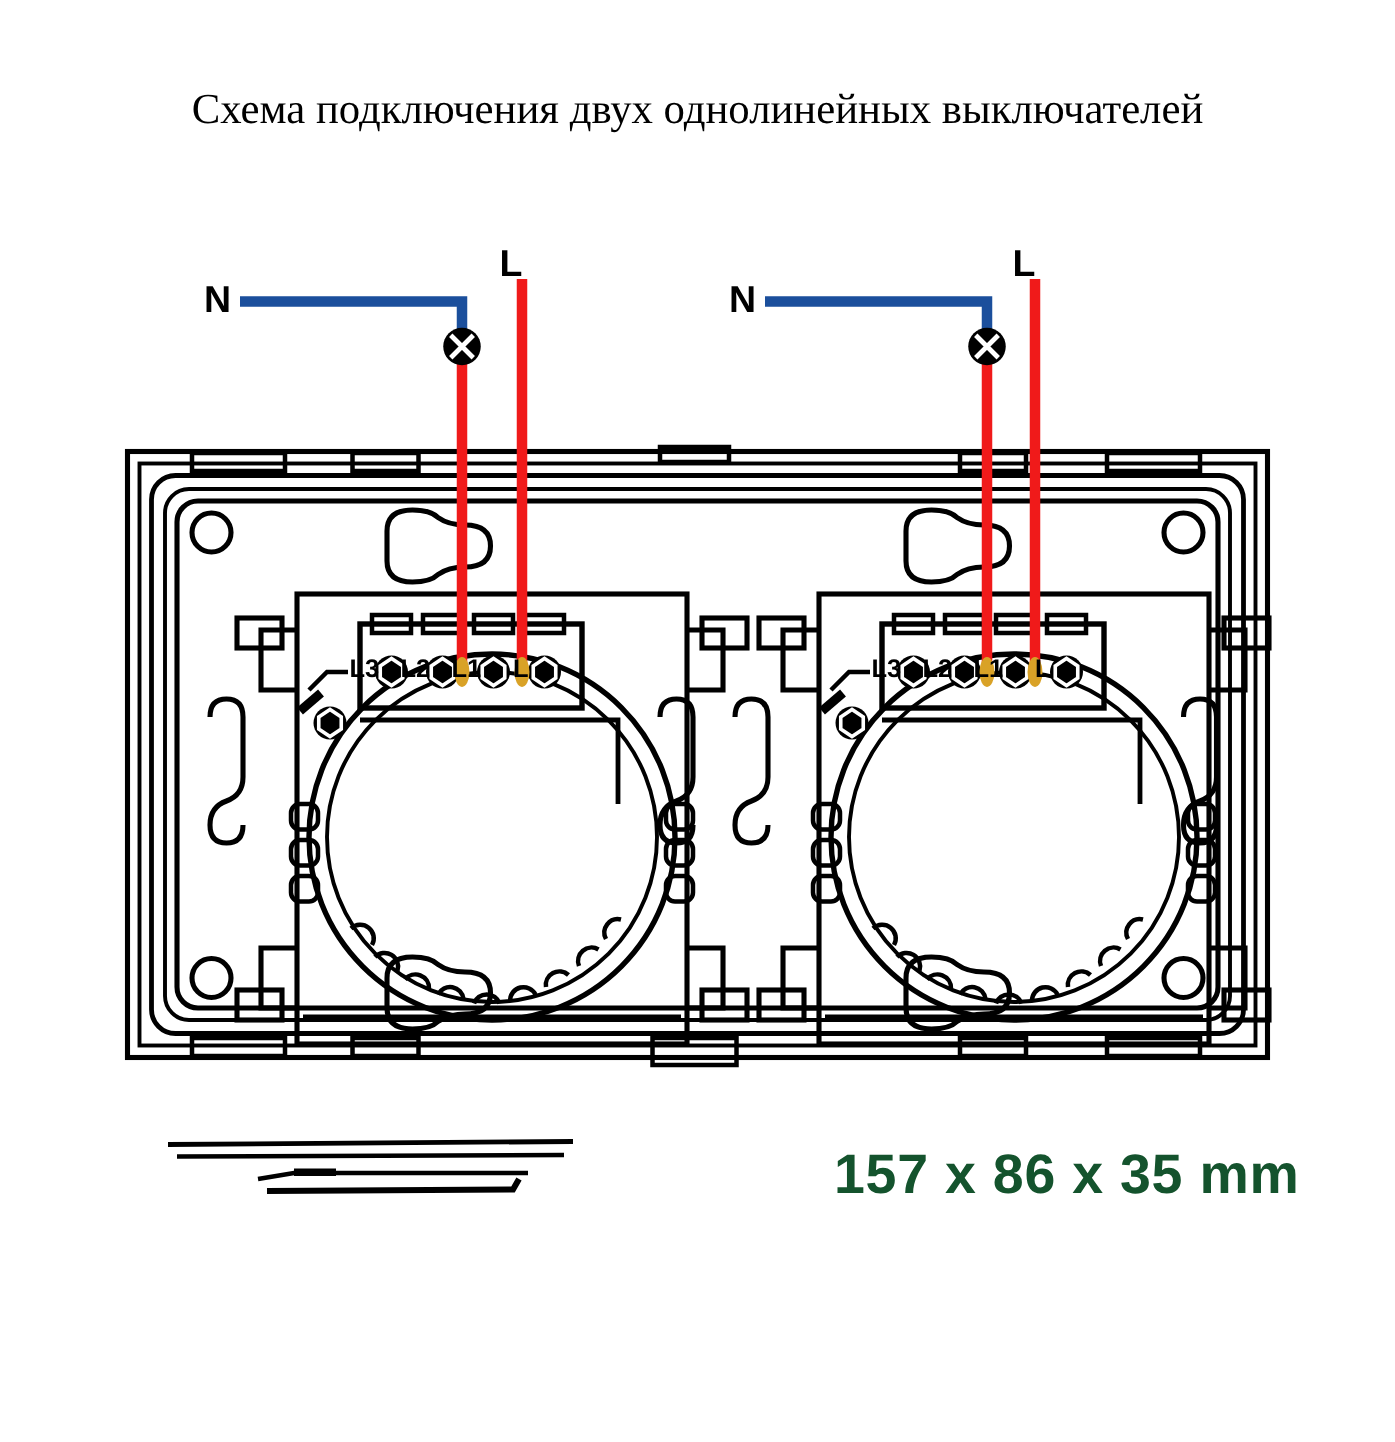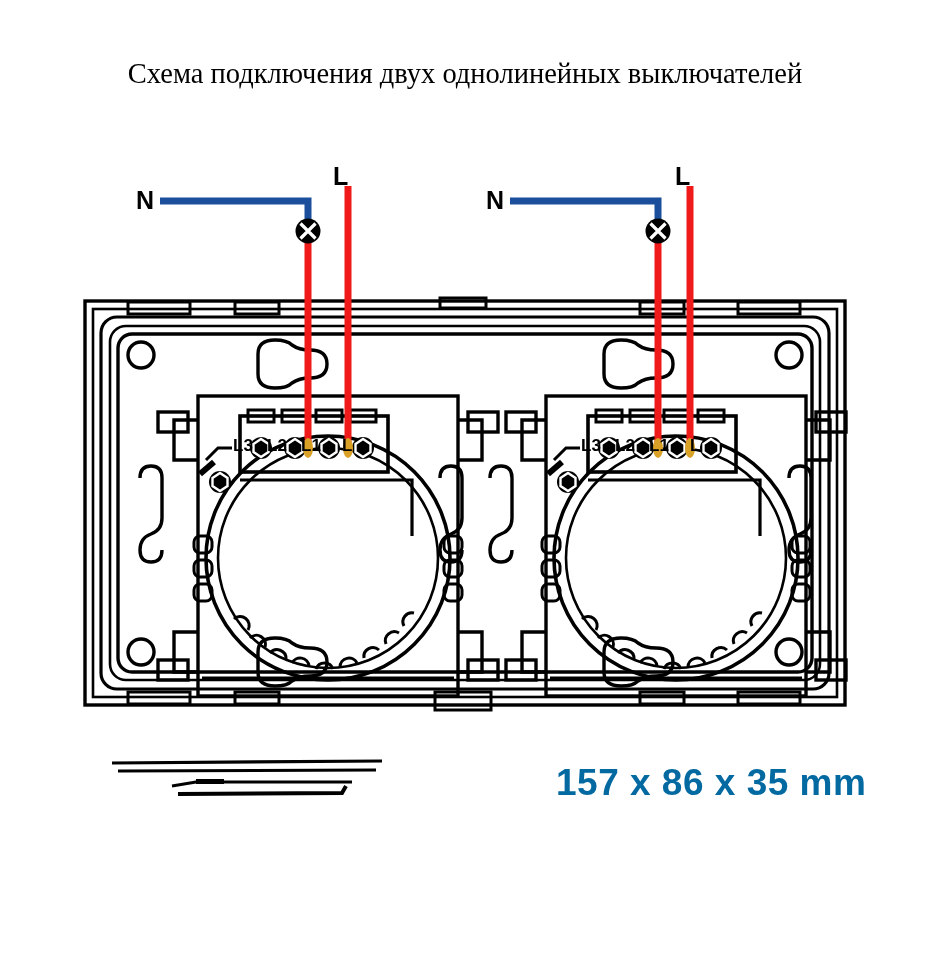--- a/index.html
+++ b/index.html
@@ -3,21 +3,21 @@
 <meta charset="utf-8">
 <style>
   html,body{margin:0;padding:0;background:#ffffff;}
   body{width:930px;height:961px;overflow:hidden;
        font-family:"Liberation Sans",sans-serif;}
   #root{position:relative;width:930px;height:818px;background:#fff;padding-left:28px;}
   #title{position:absolute;left:0;top:58px;width:930px;text-align:center;
          font-family:"Liberation Serif",serif;font-size:28.5px;color:#000;
          letter-spacing:0px;white-space:nowrap;}
   #dims{position:absolute;left:556px;top:762px;font-size:37px;font-weight:bold;
-        color:#0369a1;letter-spacing:0.5px;white-space:nowrap;}
+        color:#14532d;letter-spacing:0.5px;white-space:nowrap;}
   #stage{position:absolute;left:0;top:0;width:930px;height:961px;}
   .lbl{position:absolute;font-size:25px;font-weight:bold;color:#000;
        font-family:"Liberation Sans",sans-serif;line-height:1;}
 </style>
 </head>
 <body>
 
 <div id="root">
 
   <div id="title">Схема подключения двух однолинейных выключателей</div>

